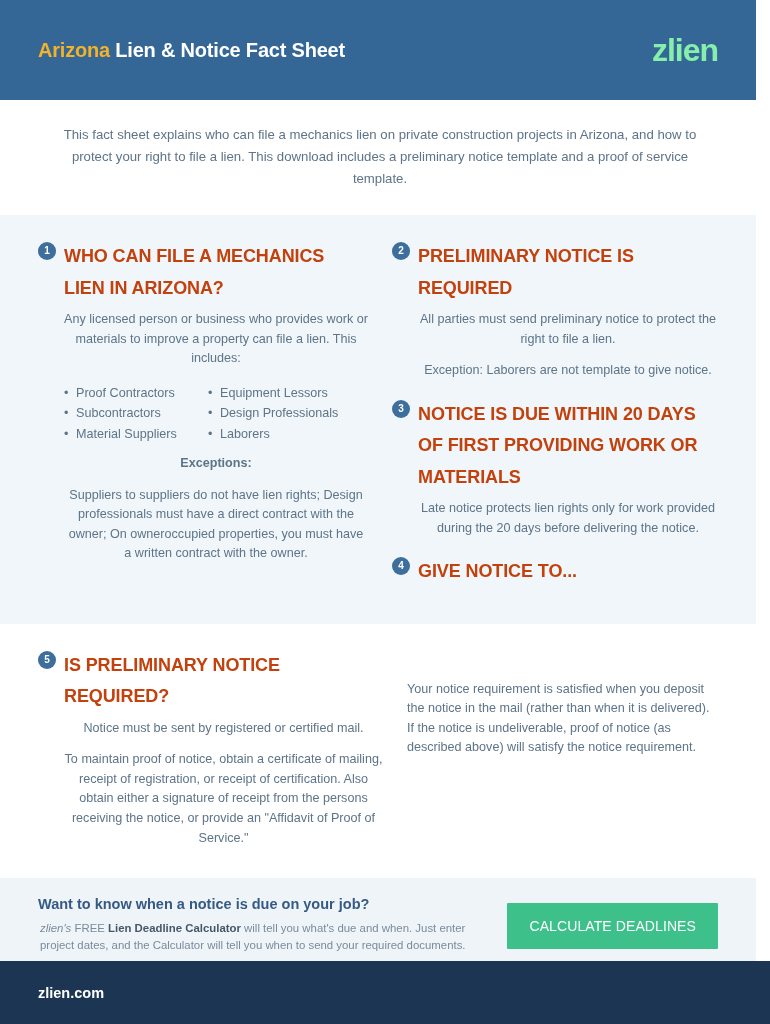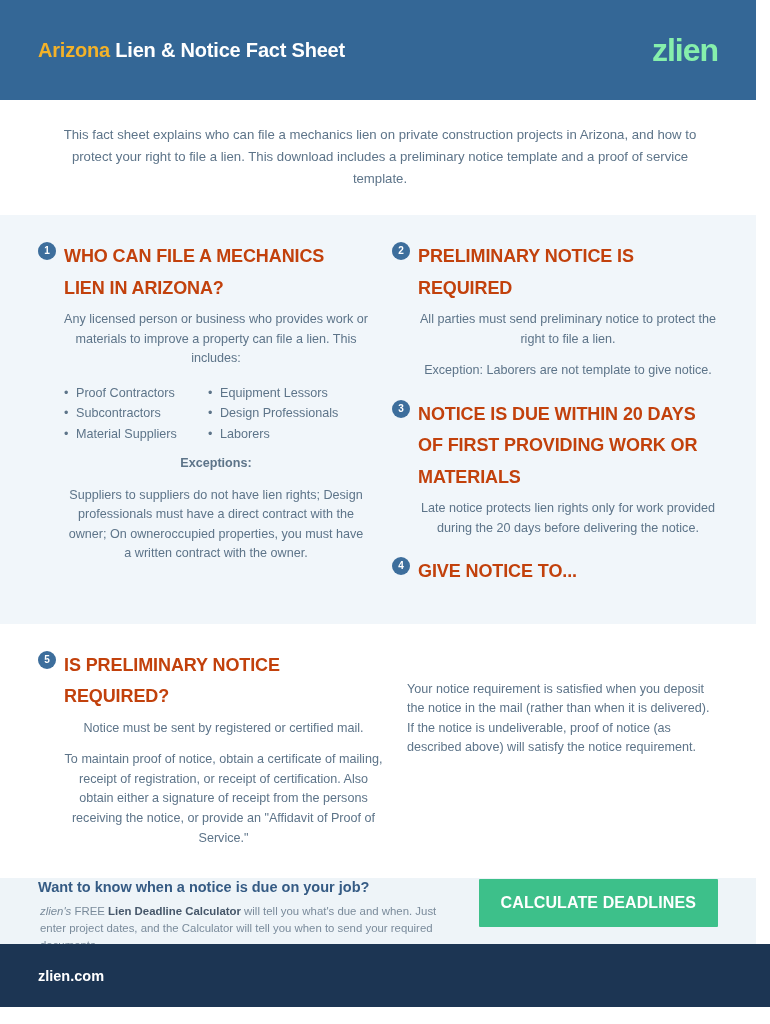--- a/index.html
+++ b/index.html
@@ -168,24 +168,24 @@
     font-size: 12.6px;
     line-height: 1.42;
     color: #5d7489;
   }
 
   .block-gap { height: 10px; }
 
   
   .cta {
     background: #eef4f8;
-    padding: 1px 38px 20px 38px;
-    box-sizing: border-box;
-    display: flex;
-    align-items: flex-start;
+    padding: 18px 38px 20px 38px;
+    box-sizing: border-box;
+    display: flex;
+    align-items: center;
     justify-content: space-between;
     gap: 20px;
   }
   .cta-text { flex: 1; }
   .cta-title {
     font-size: 14.5px;
     font-weight: bold;
     color: #355b84;
     margin: 0 0 8px 0;
   }
@@ -194,35 +194,35 @@
     line-height: 1.5;
     color: #7a8b9b;
     margin: 2px;
   }
   .cta-sub b { color: #46576a; }
   .cta-sub i { font-style: italic; }
   .cta-button {
     flex: 0 0 auto;
     background: #3dc08a;
     color: #ffffff;
-    font-size: 16px;
-    font-weight: bold;
+    font-size: 14px;
+    font-weight: normal;
     letter-spacing: 0.1px;
     border: none;
     border-radius: 1px;
     padding: 15px 22px;
     cursor: pointer;
     white-space: nowrap;
   }
 
   
   .footer {
     position: absolute;
     left: 0;
-    bottom: 17px;
+    bottom: 0;
     width: 770px;
     height: 63px;
     background: #1c3553;
     display: flex;
     align-items: center;
     padding: 0 38px;
     box-sizing: border-box;
   }
   .footer-link {
     color: #ffffff;

